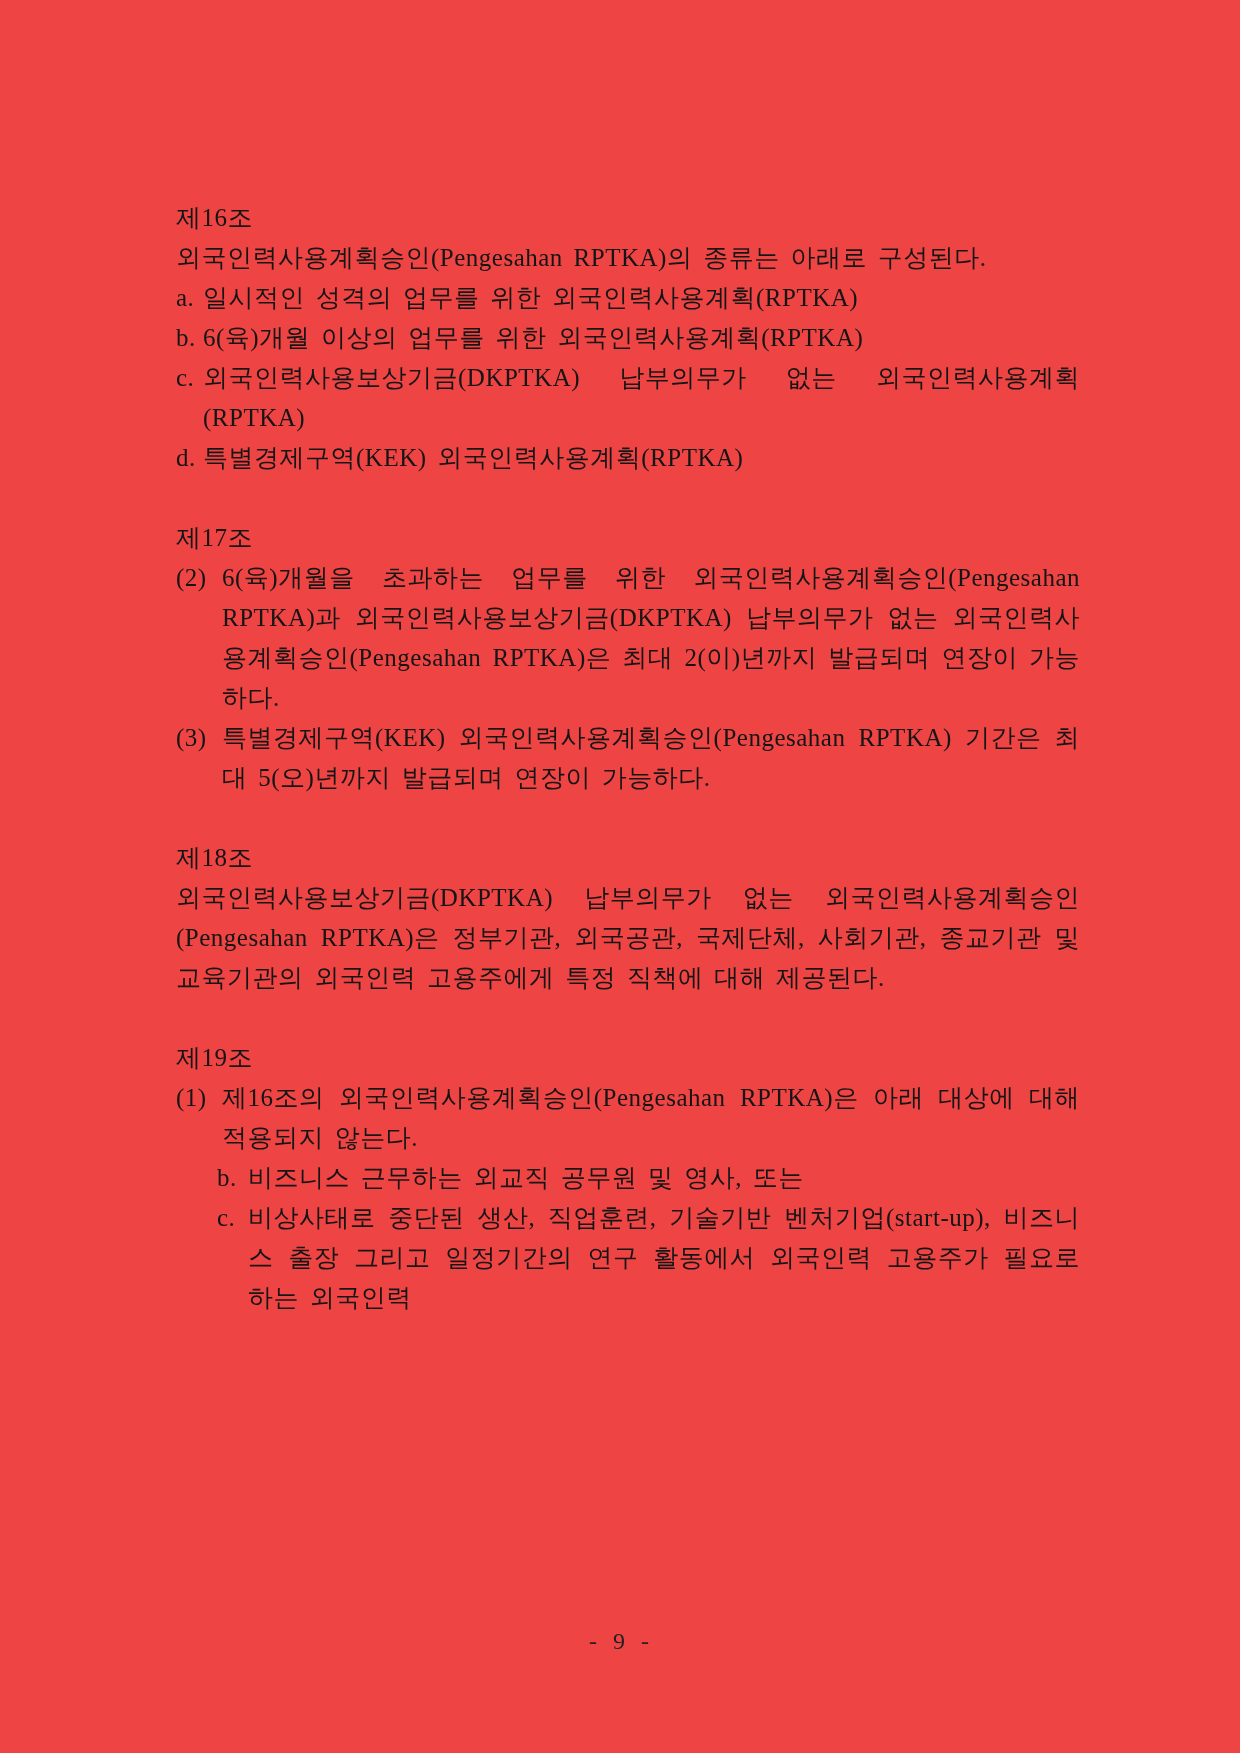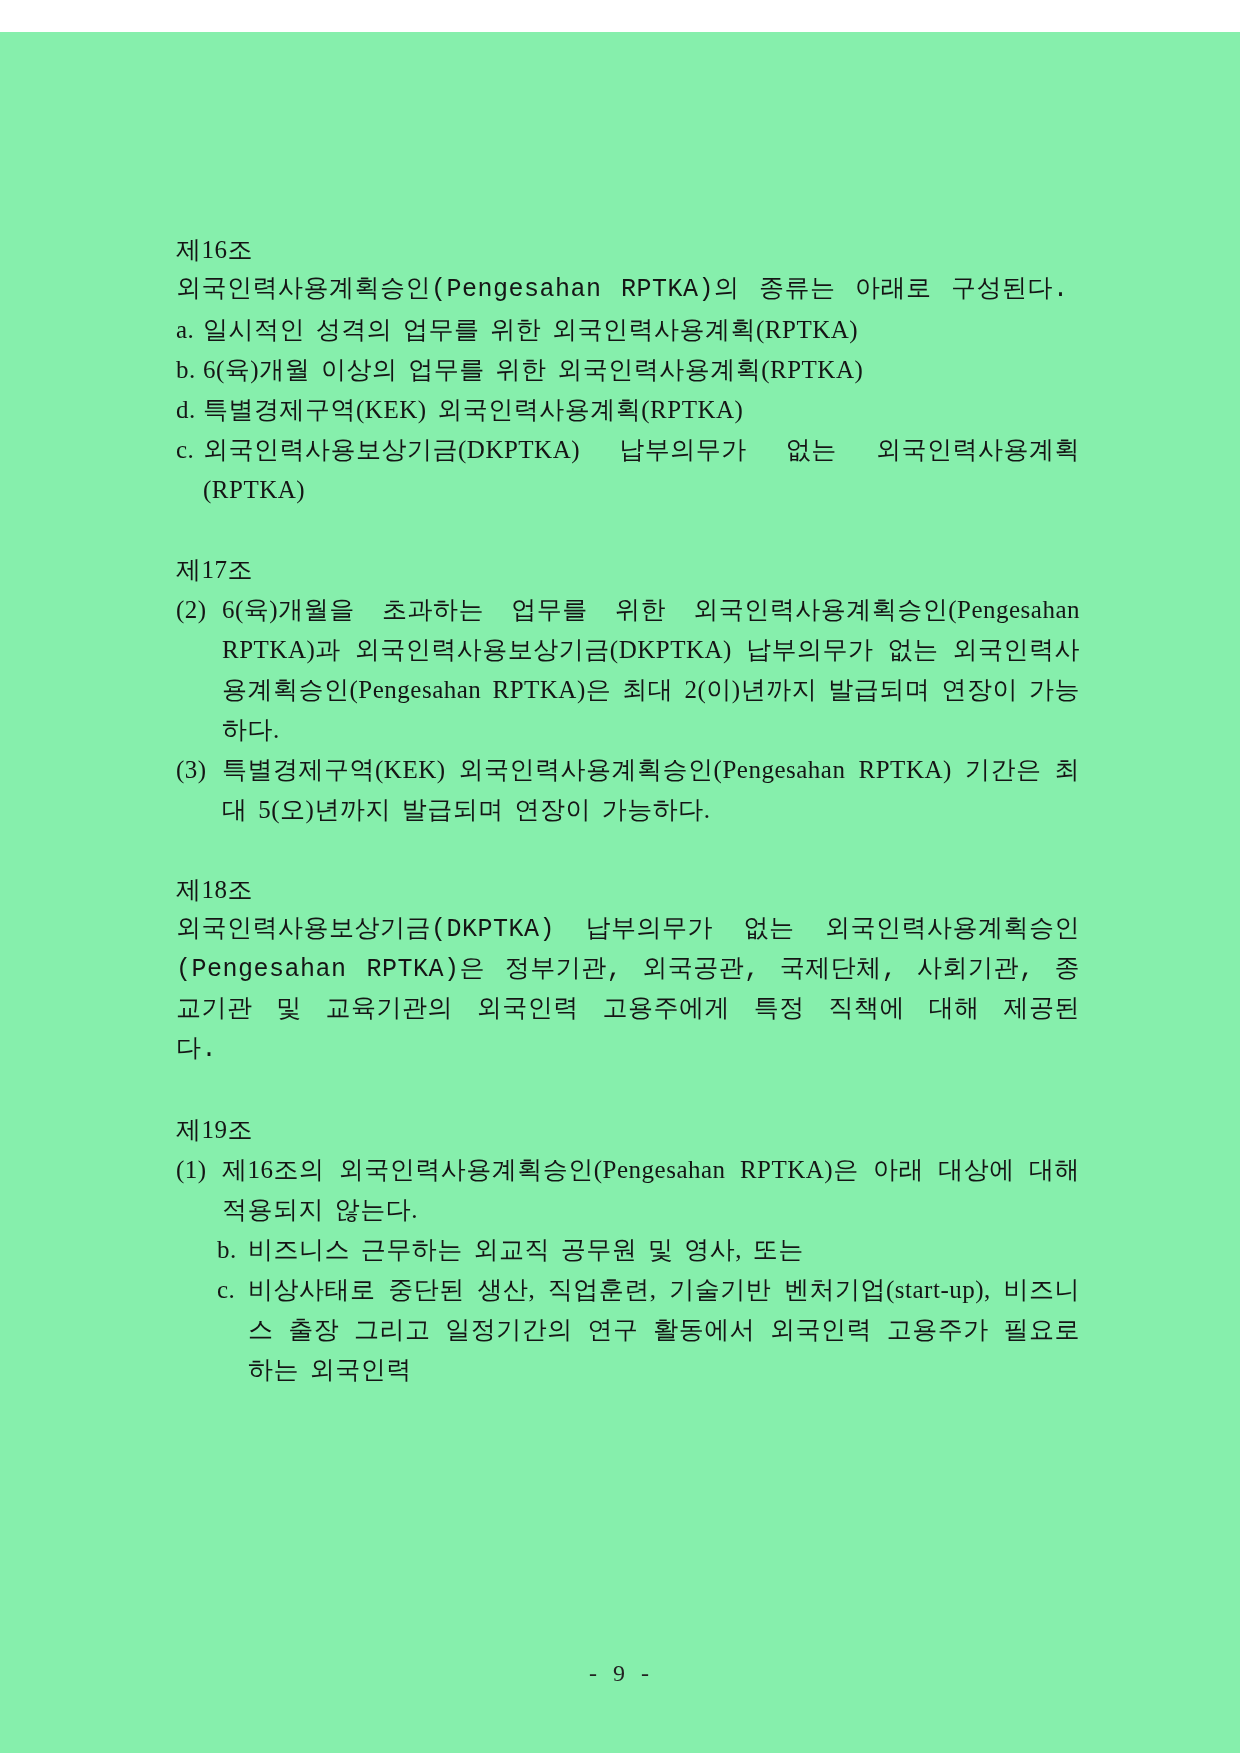--- a/index.html
+++ b/index.html
@@ -11,22 +11,21 @@
     position: relative;
     width: 1240px;
     height: 1753px;
     overflow: hidden;
     font-family: "Liberation Serif", "DejaVu Serif", serif;
     color: #151515;
   }
   .page {
     position: absolute;
     inset: 0;
-    background: #86efac;
-    margin-top: 32px;
+    background: #ef4444;
   }
   .content {
     position: absolute;
     left: 176px;
     top: 198px;
     width: 904px;
     font-size: 25px;
     line-height: 40px;
     text-align: justify;
     word-spacing: 4px;
@@ -34,21 +33,20 @@
   }
   .article { margin: 0; }
   .article + .article { margin-top: 40px; }
 
   .heading {
     text-align: left;
     word-spacing: normal;
   }
   .para {
     text-align: justify;
-    font-family: Liberation Mono, monospace;
   }
   
   .item-sm {
     padding-left: 27px;
     text-indent: -27px;
   }
   .item-sm > .marker {
     display: inline-block;
     width: 27px;
     text-indent: 0;
@@ -96,24 +94,24 @@
     <section class="article">
       <div class="heading">제16조</div>
       <div class="para">외국인력사용계획승인(Pengesahan RPTKA)의 종류는 아래로 구성된다.</div>
       <div class="item-sm">
         <span class="marker">a.</span><span>일시적인 성격의 업무를 위한 외국인력사용계획(RPTKA)</span>
       </div>
       <div class="item-sm">
         <span class="marker">b.</span><span>6(육)개월 이상의 업무를 위한 외국인력사용계획(RPTKA)</span>
       </div>
       <div class="item-sm">
-        <span class="marker">d.</span><span>특별경제구역(KEK) 외국인력사용계획(RPTKA)</span>
+        <span class="marker">c.</span><span>외국인력사용보상기금(DKPTKA) 납부의무가 없는 외국인력사용계획 (RPTKA)</span>
       </div>
       <div class="item-sm">
-        <span class="marker">c.</span><span>외국인력사용보상기금(DKPTKA) 납부의무가 없는 외국인력사용계획 (RPTKA)</span>
+        <span class="marker">d.</span><span>특별경제구역(KEK) 외국인력사용계획(RPTKA)</span>
       </div>
     </section>
 
     <section class="article">
       <div class="heading">제17조</div>
       <div class="item-num">
         <span class="marker">(2)</span><span>6(육)개월을 초과하는 업무를 위한 외국인력사용계획승인(Pengesahan RPTKA)과 외국인력사용보상기금(DKPTKA) 납부의무가 없는 외국인력사용계획승인(Pengesahan RPTKA)은 최대 2(이)년까지 발급되며 연장이 가능하다.</span>
       </div>
       <div class="item-num">
         <span class="marker">(3)</span><span>특별경제구역(KEK) 외국인력사용계획승인(Pengesahan RPTKA) 기간은 최대 5(오)년까지 발급되며 연장이 가능하다.</span>

